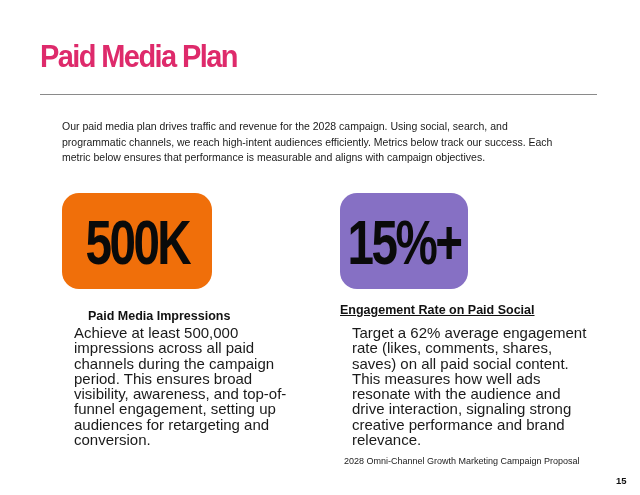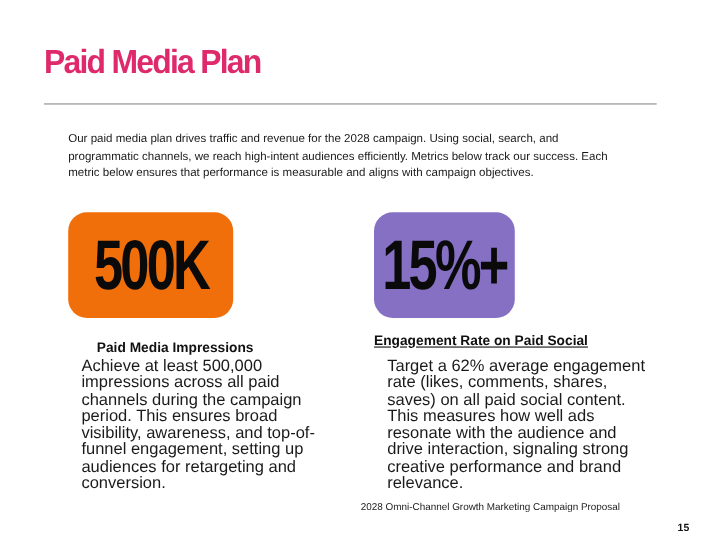--- a/index.html
+++ b/index.html
@@ -25,21 +25,21 @@
   }
   .badge span { display: inline-block; transform: scaleX(0.82) scaleY(1.1); }
   .badge-1 { left: 62px; top: 193px; width: 150px; height: 96px; font-size: 58px; }
   .badge-2 { left: 340px; top: 193px; width: 128px; height: 96px; font-size: 58px; }
   .metric-title { position: absolute; font-weight: bold; font-size: 12.5px; color: #111; }
   .metric-desc { position: absolute; font-size: 15px; line-height: 15.3px; color: #1a1a1a; margin-left: 12px; }
   .m1-title { left: 62px; top: 309px; margin-left: 26px; }
   .m1-desc { left: 62px; top: 325px; width: 232px; }
   .m2-title { left: 340px; top: 303px; text-decoration: underline; }
   .m2-desc { left: 340px; top: 325px; width: 240px; }
-  .footer { position: absolute; left: 328px; top: 456px; font-size: 9px; color: #222; }
+  .footer { position: absolute; left: 344px; top: 456px; font-size: 9px; color: #222; }
   .page-num { position: absolute; left: 616px; top: 475px; font-size: 9.5px; font-weight: bold; color: #111; text-align: right; }
 </style>
 </head>
 <body style="--brand: #de2a6b;">
 
 <div>
   <div class="title">Paid Media Plan</div>
   <div class="rule" style="background: rgb(138, 138, 138);"></div>
   <div class="intro">Our paid media plan drives traffic and revenue for the 2028 campaign. Using social, search, and programmatic channels, we reach high-intent audiences efficiently. Metrics below track our success. Each metric below ensures that performance is measurable and aligns with campaign objectives.</div>
 

